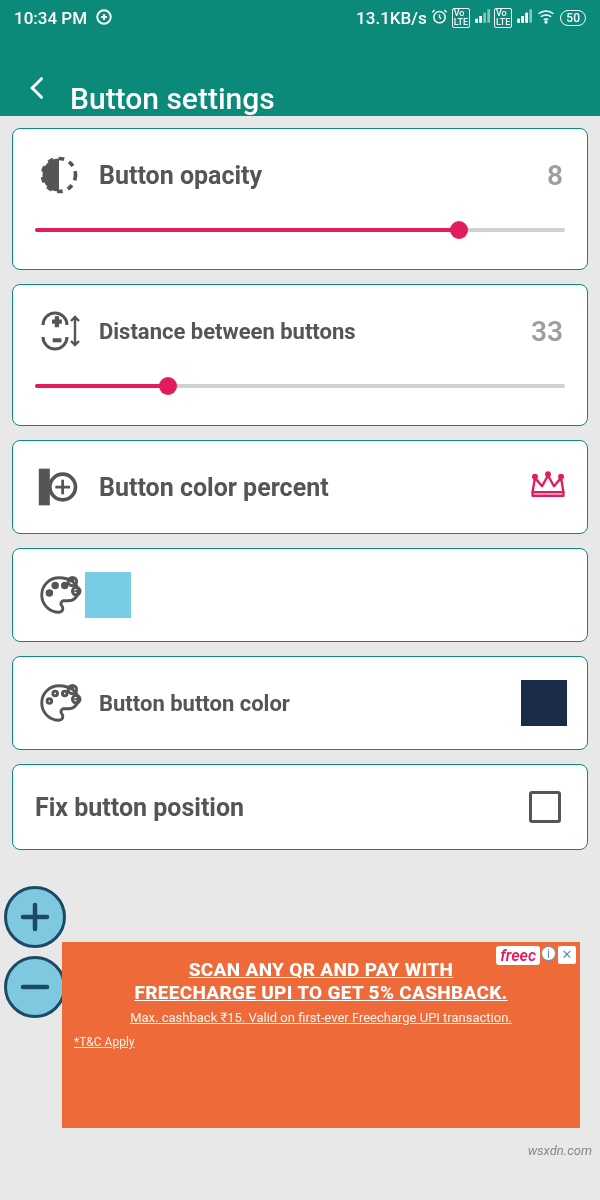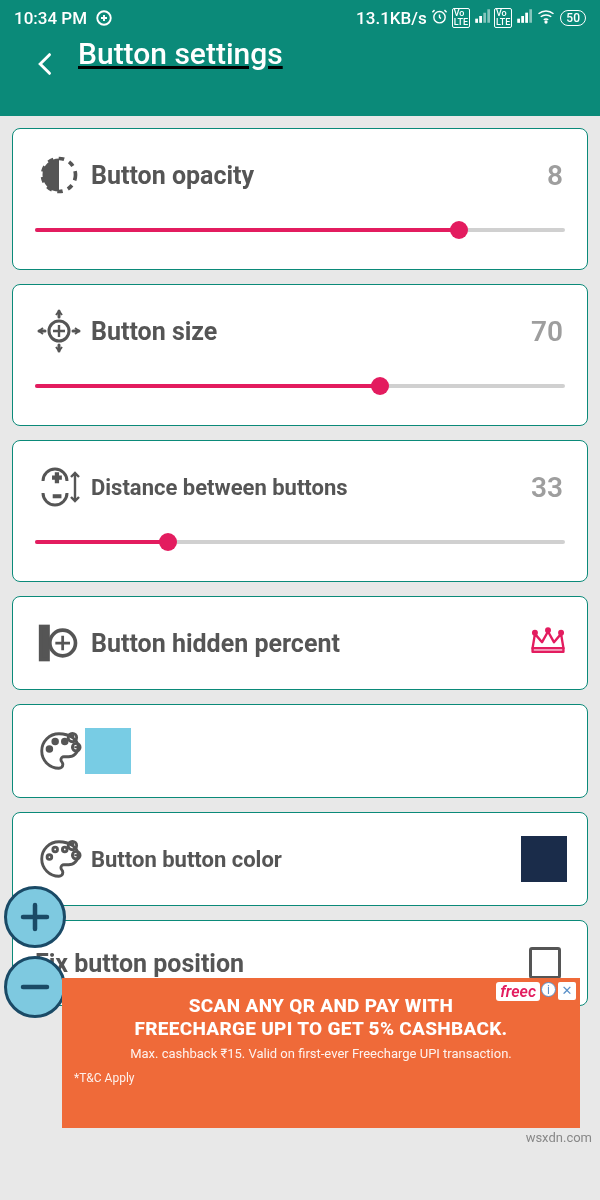--- a/index.html
+++ b/index.html
@@ -15,30 +15,29 @@
     height: 36px;
     background: #0b8a79;
     color: #fff;
     display: flex;
     align-items: center;
     justify-content: space-between;
     padding: 0 14px;
     font-size: 17px;
     font-weight: 500;
   }
-  .status-left { display: flex; align-items: center; gap: 8px; }
+  .status-left { display: flex; align-items: flex-start; gap: 8px; }
   .status-right { display: flex; align-items: center; gap: 4px; }
   .status-icon { display: inline-flex; }
   .titlebar {
     height: 80px;
     background: #0b8a79;
     display: flex;
-    align-items: flex-start;
-    padding: 0 18px;
-    text-decoration: underline;
+    align-items: flex-end;
+    padding: 0 10px;
   }
   .back-btn { width: 56px; height: 56px; display: flex; align-items: center; justify-content: center; }
   .title { color: #fff; font-size: 30px; font-weight: 500; margin-left: 4px; }
   .content { padding: 12px; }
   .card {
     background: #fff;
     border: 1px solid #0b8a79;
     border-radius: 8px;
     margin-bottom: 14px;
     padding: 20px 20px;
@@ -54,21 +53,21 @@
     height: 52px;
     display: flex;
     align-items: center;
     justify-content: center;
     flex-shrink: 0;
   }
   .lbl {
     font-size: 25px;
     font-weight: 700;
     color: #555;
-    margin-left: 6px;
+    margin-left: 14px;
     flex: 1;
   }
   .lbl-compact { font-size: 22px; }
   .val {
     font-size: 28px;
     font-weight: 600;
     color: #9e9e9e;
     margin-right: 4px;
   }
   .slider {
@@ -128,25 +127,26 @@
     font-weight: 700;
     color: #1a4a66;
   }
   .float-plus { top: 886px; }
   .float-minus { top: 956px; }
   .ad {
     position: absolute;
     left: 62px;
     right: 20px;
     bottom: 72px;
-    height: 150px;
+    height: 186px;
     background: #ef6a39;
     color: #fff;
     padding: 16px 12px 8px;
     text-align: center;
+    text-decoration: underline;
   }
   .ad-brand {
     position: absolute;
     top: 4px;
     right: 40px;
     color: #e31c5f;
     font-size: 16px;
     font-style: italic;
     font-weight: 600;
     background: #fff;
@@ -177,23 +177,24 @@
     border: 1px solid #5a91c9;
     border-radius: 50%;
     background: #fff;
   }
   .ad-head { font-size: 19px; font-weight: 800; margin-top: 0; letter-spacing: 0.3px; }
   .ad-sub { font-size: 13px; margin-top: 6px; opacity: 0.92; }
   .ad-tc { font-size: 12px; text-align: left; margin-top: 10px; opacity: 0.9; }
   .watermark {
     position: absolute;
     right: 8px;
-    bottom: 55px;
+    bottom: 42px;
     font-size: 13px;
     color: #888;
+    font-style: italic;
   }
   .card-fix { padding: 26px 20px; }
 </style>
 </head>
 <body>
 
 <div class="status-bar">
   <div class="status-left">
     <span>10:34 PM</span>
     <span class="status-icon">
@@ -259,39 +260,20 @@
       <div class="lbl">Button opacity</div>
       <div class="val">8</div>
     </div>
     <div class="slider">
       <div class="track"></div>
       <div class="fill" style="width:80%"></div>
       <div class="thumb" style="left:80%"></div>
     </div>
   </div>
 
-  <div class="card card-slider">
-    <div class="row">
-      <div class="ic">
-        <svg width="48" height="48" viewBox="0 0 24 24" fill="none" stroke="#555" stroke-width="1.5">
-            <circle cx="12" cy="12" r="5"></circle>
-            <path d="M12 9v6M9 12h6" stroke-width="1.2"></path>
-            <path d="M12 2v3M12 19v3M2 12h3M19 12h3" stroke-linecap="round"></path>
-            <path d="M12 2l-1.5 2M12 2l1.5 2M12 22l-1.5-2M12 22l1.5-2M2 12l2-1.5M2 12l2 1.5M22 12l-2-1.5M22 12l-2 1.5" stroke-width="1"></path>
-          </svg>
-      </div>
-      <div class="lbl">Button size</div>
-      <div class="val">70</div>
-    </div>
-    <div class="slider">
-      <div class="track"></div>
-      <div class="fill" style="width:65%"></div>
-      <div class="thumb" style="left:65%"></div>
-    </div>
-  </div>
 
   <div class="card card-slider">
     <div class="row">
       <div class="ic">
         <svg width="48" height="48" viewBox="0 0 24 24" fill="none" stroke="#555" stroke-width="1.5">
             <path d="M4 9a6 6 0 0112 0"></path>
             <path d="M4 15a6 6 0 0012 0"></path>
             <text x="9" y="10" font-size="7" fill="#555">+</text>
             <text x="9" y="19" font-size="7" fill="#555">−</text>
             <path d="M20 5v14M18 7l2-2 2 2M18 17l2 2 2-2" stroke-width="1.2"></path>
@@ -309,21 +291,21 @@
 
   <div class="card">
     <div class="row">
       <div class="ic">
         <svg width="44" height="44" viewBox="0 0 24 24" fill="none" stroke="#555" stroke-width="2">
             <rect x="2" y="3" width="4" height="18" fill="#555"></rect>
             <circle cx="14" cy="12" r="7"></circle>
             <path d="M14 8v8M10 12h8" stroke-width="1.5"></path>
           </svg>
       </div>
-      <div class="lbl">Button hidden percent</div>
+      <div class="lbl">Button color percent</div>
       <div class="crown">
         <svg width="38" height="30" viewBox="0 0 32 24" fill="none" stroke="#e31c5f" stroke-width="2" stroke-linejoin="round">
             <path d="M3 18L5 6l6 7 5-9 5 9 6-7 2 12z"></path>
             <circle cx="5" cy="5" r="1.5" fill="#e31c5f"></circle>
             <circle cx="16" cy="3" r="1.5" fill="#e31c5f"></circle>
             <circle cx="27" cy="5" r="1.5" fill="#e31c5f"></circle>
             <path d="M3 18h26v3H3z"></path>
           </svg>
       </div>
     </div>

